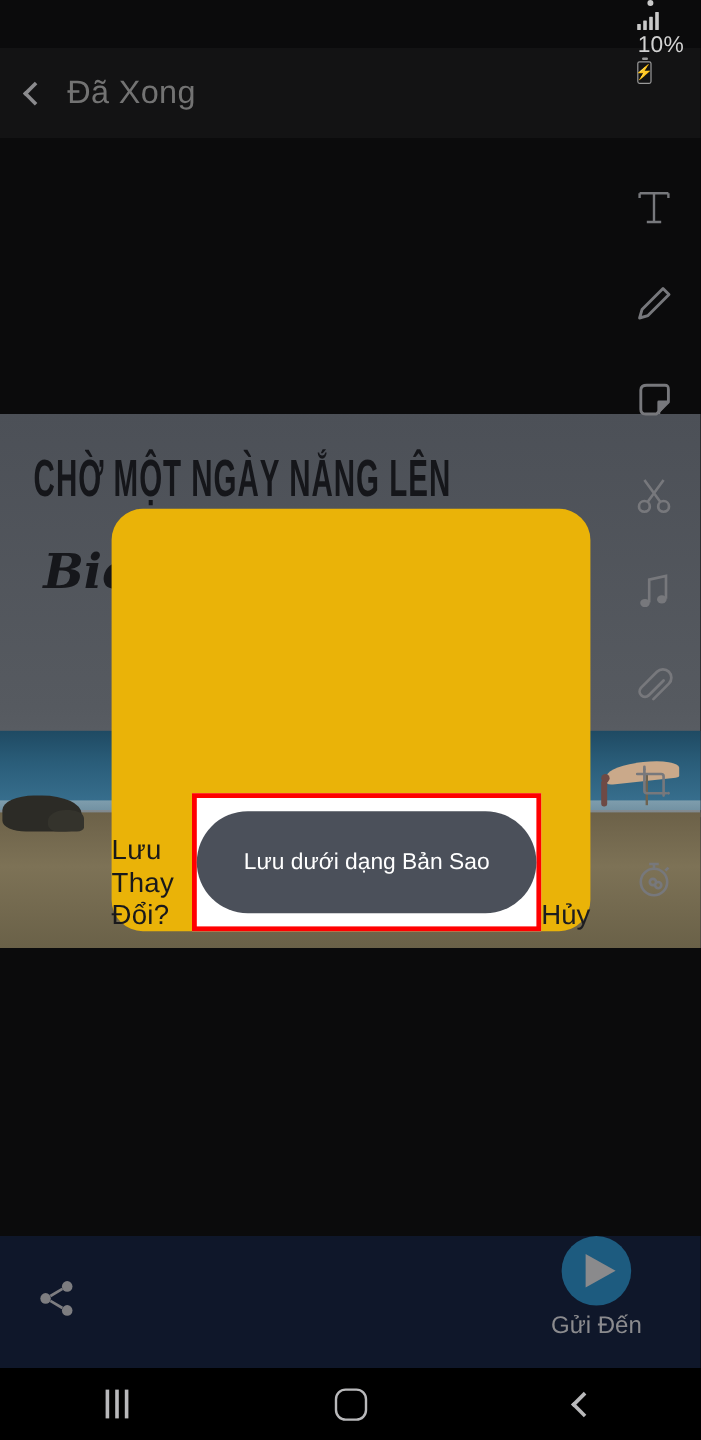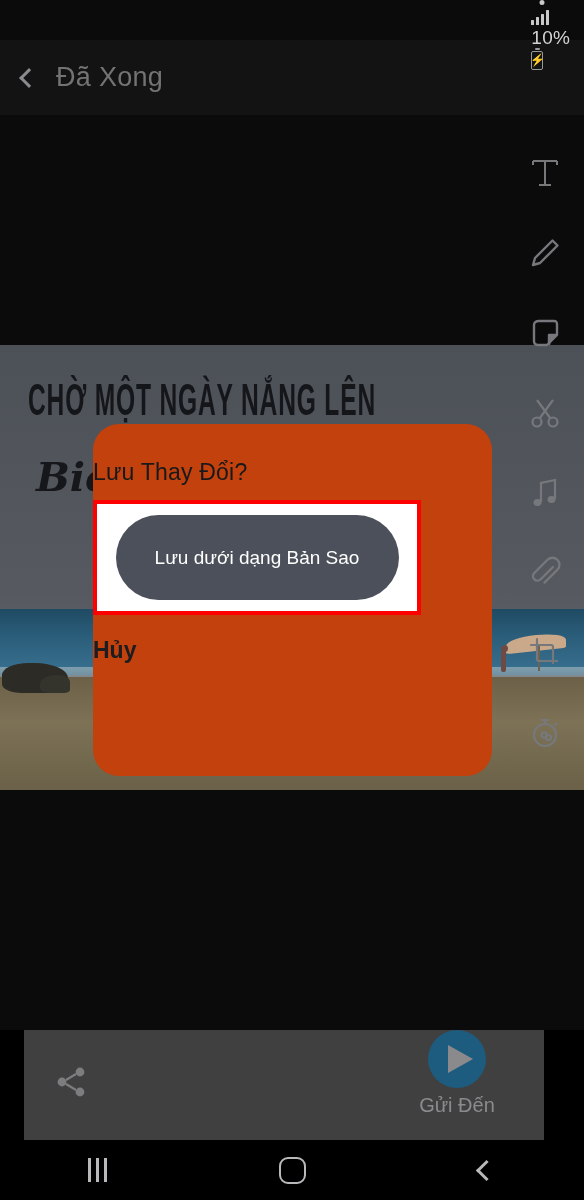--- a/index.html
+++ b/index.html
@@ -119,22 +119,22 @@
     padding-top:18px; gap:0; z-index:20;
   }
   .tool{
     width:79px; height:80px; display:flex; align-items:center; justify-content:center;
     color:#77787c;
   }
   .tool svg{ display:block; }
 
   
   .bottombar{
-    position:absolute; left:0; top:1030px; width:520px; height:110px;
-    background:#404040; z-index:30;margin-left:24px;
+    position:absolute; left:0; top:1030px; width:584px; height:110px;
+    background:#0f172a; z-index:30;
   }
   .share-btn{ position:absolute; left:26px; top:30px; width:44px;height:44px;
      display:flex;align-items:center;justify-content:center;}
   .send-wrap{ position:absolute; right:22px; top:0px; width:130px;
      display:flex;flex-direction:column;align-items:center;}
   .send-circle{
     width:58px;height:58px;border-radius:50%;background:#1d5b7f;
     display:flex;align-items:center;justify-content:center;
   }
   .send-tri{
@@ -151,42 +151,42 @@
   .nav-btn{ flex:1; display:flex; align-items:center; justify-content:center; height:60px;}
   .nav-recents{ display:flex; gap:5px;}
   .nav-recents i{ display:block; width:3px;height:24px;background:#b9b9bb;}
   .nav-home{ width:27px;height:27px;border:2.5px solid #b9b9bb;border-radius:9px;}
   .nav-back{ width:15px;height:15px;border-left:3px solid #b9b9bb;border-bottom:3px solid #b9b9bb;transform:rotate(45deg);}
 
   
   .scrim{ position:absolute; inset:0; z-index:45; pointer-events:none;}
   .dialog{
     position:absolute; left:93px; top:424px; width:399px; height:352px;
-    background:#c2410c; border-radius:26px; z-index:50;
-    display:flex; flex-direction:column; align-items:flex-start;
+    background:#eab308; border-radius:26px; z-index:50;
+    display:flex; flex-direction:row; align-items:flex-end;
   }
   .dlg-title{ color:#19191b; font-size:23px; margin-top:35px; letter-spacing:.2px;}
   .hl-box{
     margin-top:14px; width:328px; background:#ffffff;
     border:4px solid #ff0000; padding:11px 0;
     display:flex; justify-content:center;
   }
   .btn-primary{
     width:283px; min-height:85px; border-radius:44px; background:#4b505a;
     color:#ffffff; font-size:19px; font-weight:normal; line-height:30px;
     display:flex; align-items:center; justify-content:center; text-align:center;
     padding:0 26px;
   }
   .btn-secondary{
     margin-top:18px; width:309px; height:68px; border-radius:36px; background:#2b2c30;
     color:#cfcfd1; font-size:23px; font-weight:bold;
     display:flex; align-items:center; justify-content:center;
   }
   .btn-cancel{
-    margin-top:22px; color:#1d1d20; font-size:23px; font-weight:bold;
+    margin-top:22px; color:#1d1d20; font-size:23px; font-weight:normal;
   }
 </style>
 </head>
 <body>
 
 <div class="statusbar">
   <div class="sb-right">
     <span class="ic-mute ico">
       <i class="spk"></i>
         <i class="cone"></i>

